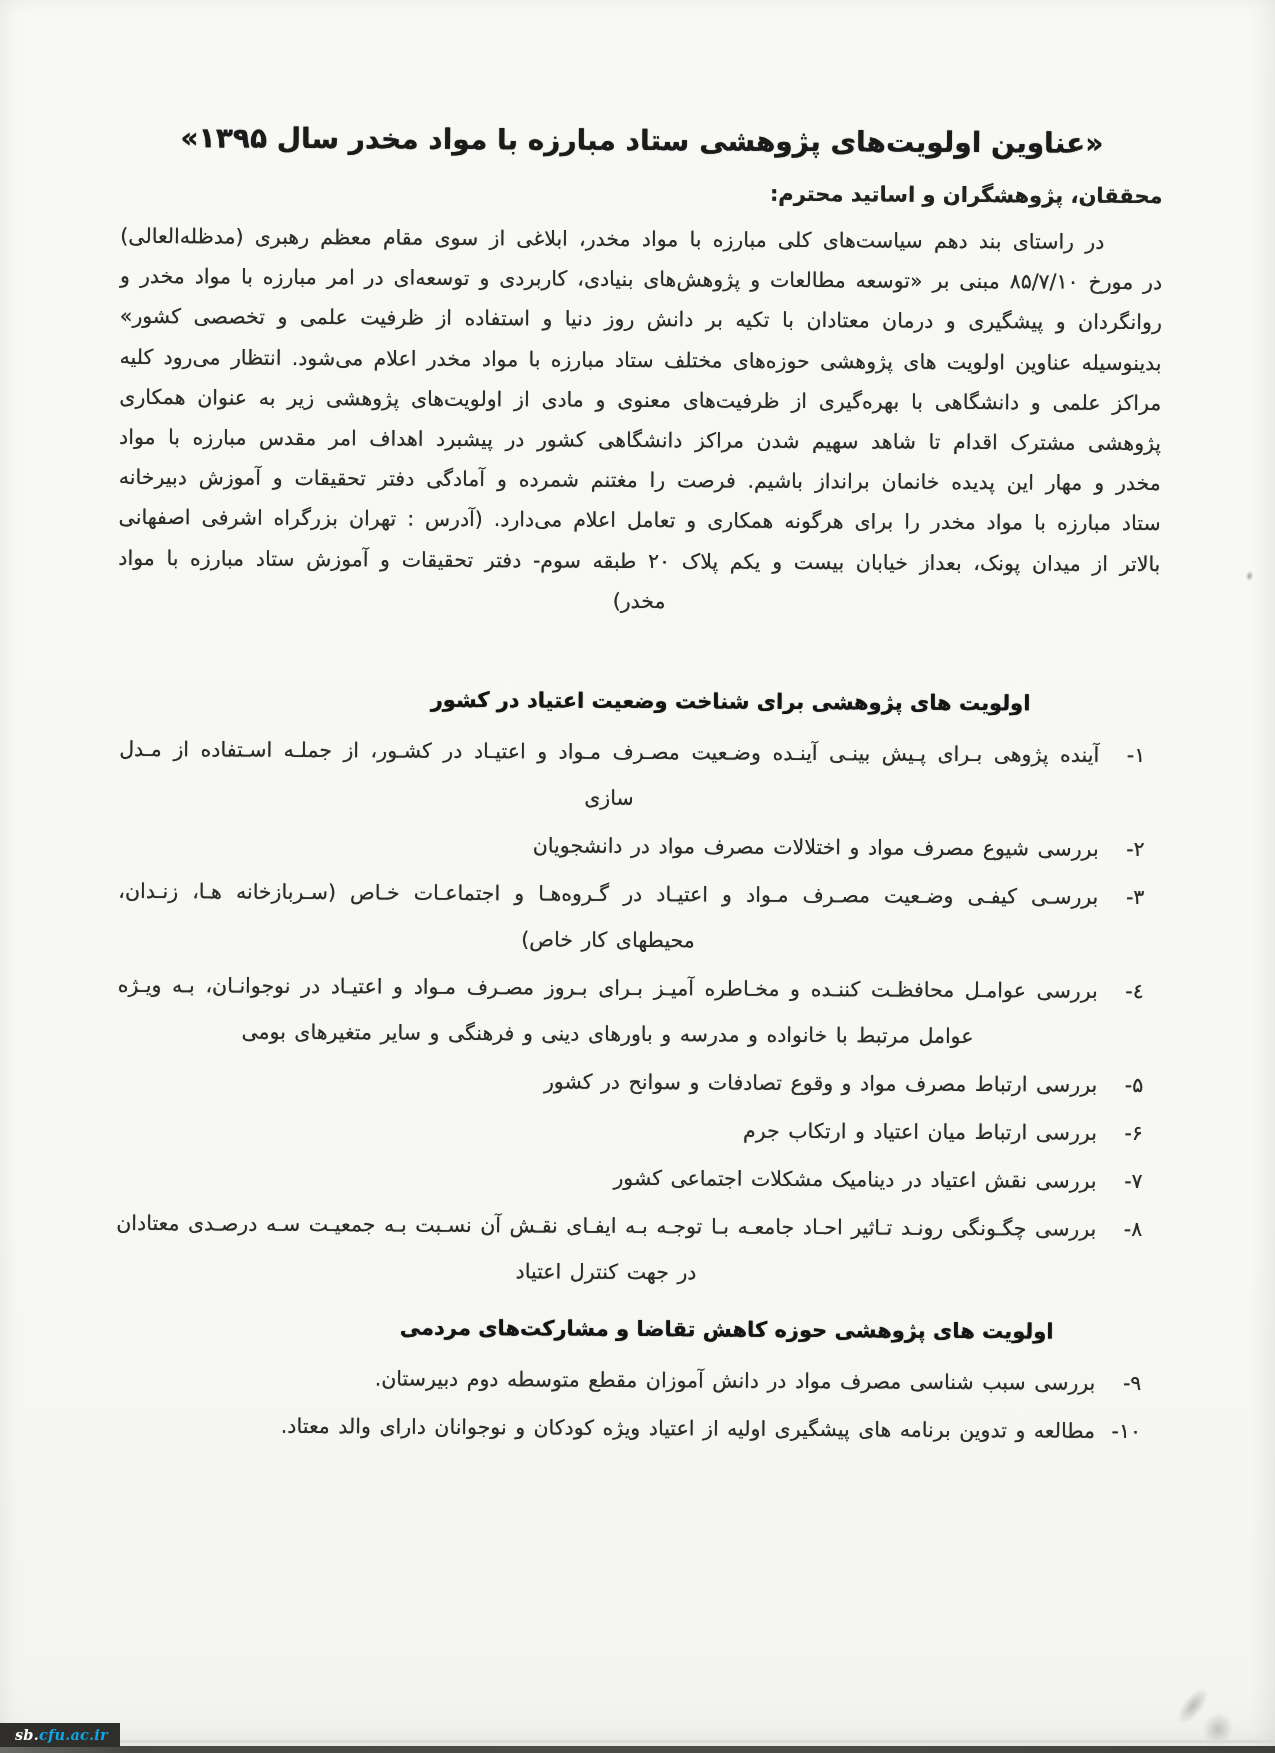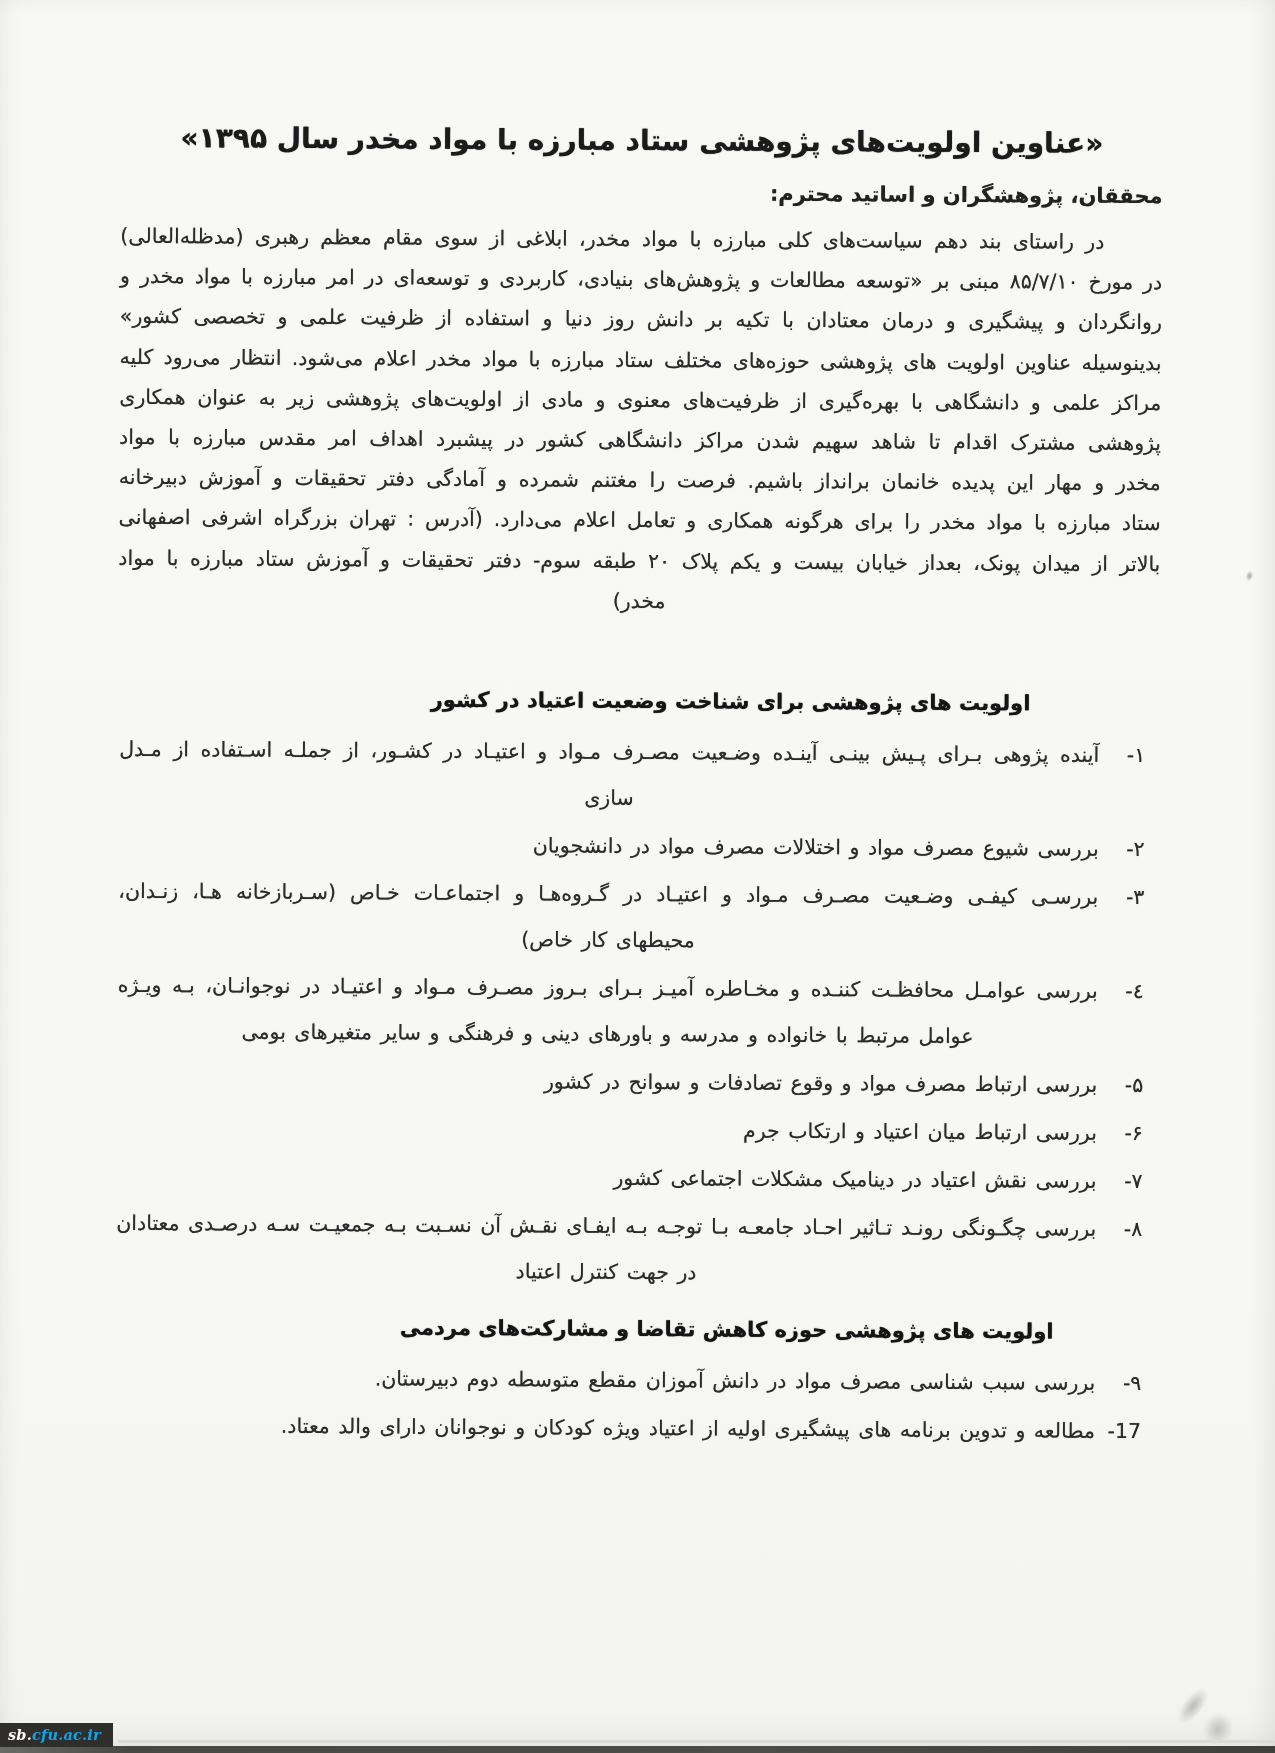--- a/index.html
+++ b/index.html
@@ -53,21 +53,21 @@
     background:#dddbd6;border-radius:4px;
   }
   .bottom-strip{
     position:absolute;left:0;right:0;bottom:0;height:7px;
     background:linear-gradient(90deg,#6b6b69 0%,#474745 10%,#4b4b49 60%,#3f3f3d 100%);
   }
   .watermark{
     position:absolute;left:0;bottom:6px;height:22px;
     display:flex;align-items:center;
     background:#2f2e2b;
-    padding:0 12px 2px 8px;
+    padding:0 12px 2px 15px;
     font-family:"DejaVu Serif",serif;font-style:italic;font-weight:bold;font-size:14.5px;
     letter-spacing:0.2px;
   }
   .watermark .prefix{color:#ffffff;}
   .watermark .domain{color:#0ea5e9;}
   .smudge{position:absolute;pointer-events:none;}
   .smudge1{
     left:1183px;top:1684px;width:20px;height:44px;
     background:radial-gradient(ellipse at 50% 50%, rgba(95,95,95,0.38), rgba(120,120,120,0) 68%);
     transform:rotate(38deg);filter:blur(0.5px);
@@ -134,21 +134,21 @@
     </div>
 
     <div class="heading second">اولویت های پژوهشی حوزه کاهش تقاضا و مشارکت‌های مردمی</div>
 
     <div class="list">
       <div class="item">
         <span class="num">۹-</span>
         <span class="txt">بررسی سبب شناسی مصرف مواد در دانش آموزان مقطع متوسطه دوم دبیرستان.</span>
       </div>
       <div class="item">
-        <span class="num">17-</span>
+        <span class="num">۱۰-</span>
         <span class="txt">مطالعه و تدوین برنامه های پیشگیری اولیه از اعتیاد ویژه کودکان و نوجوانان دارای والد معتاد.</span>
       </div>
     </div>
 
   </div>
 
   <div class="speck"></div>
   <div class="smudge smudge1"></div>
   <div class="smudge smudge2"></div>
 

